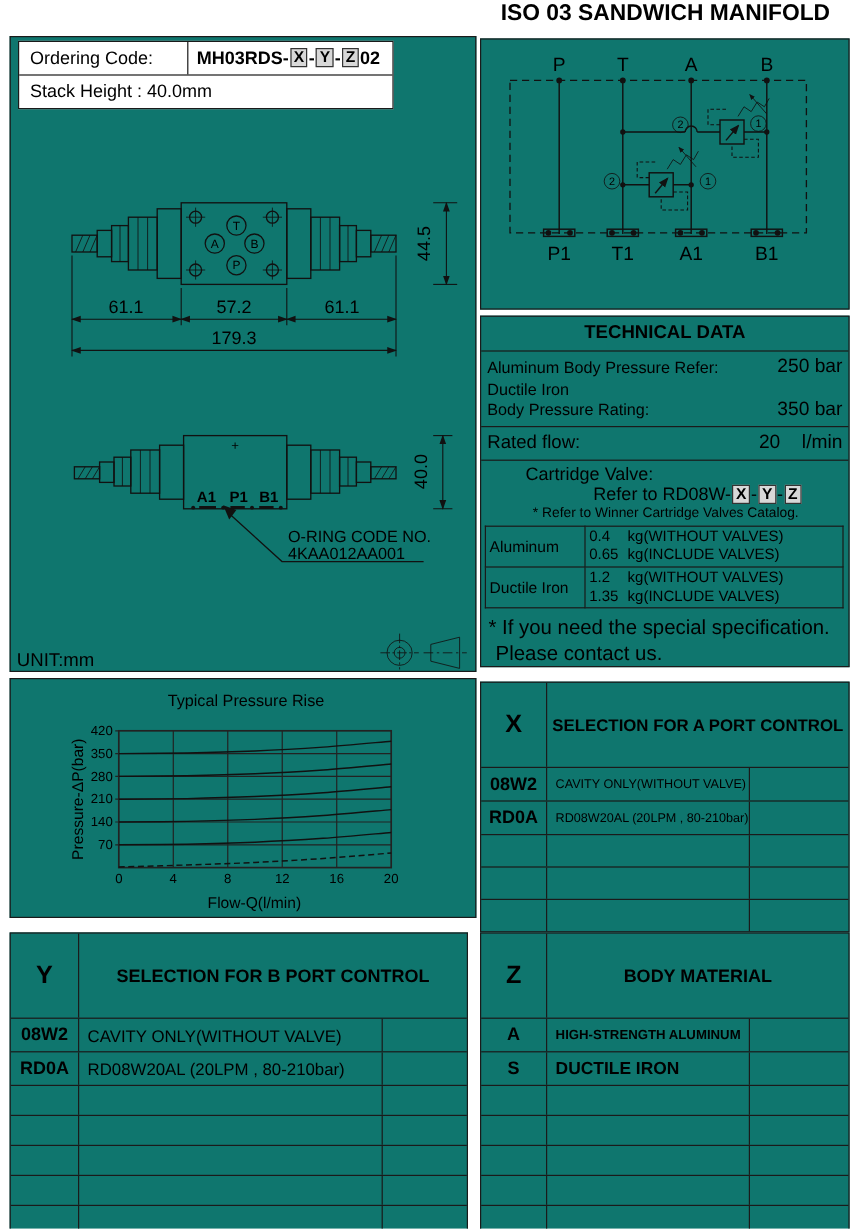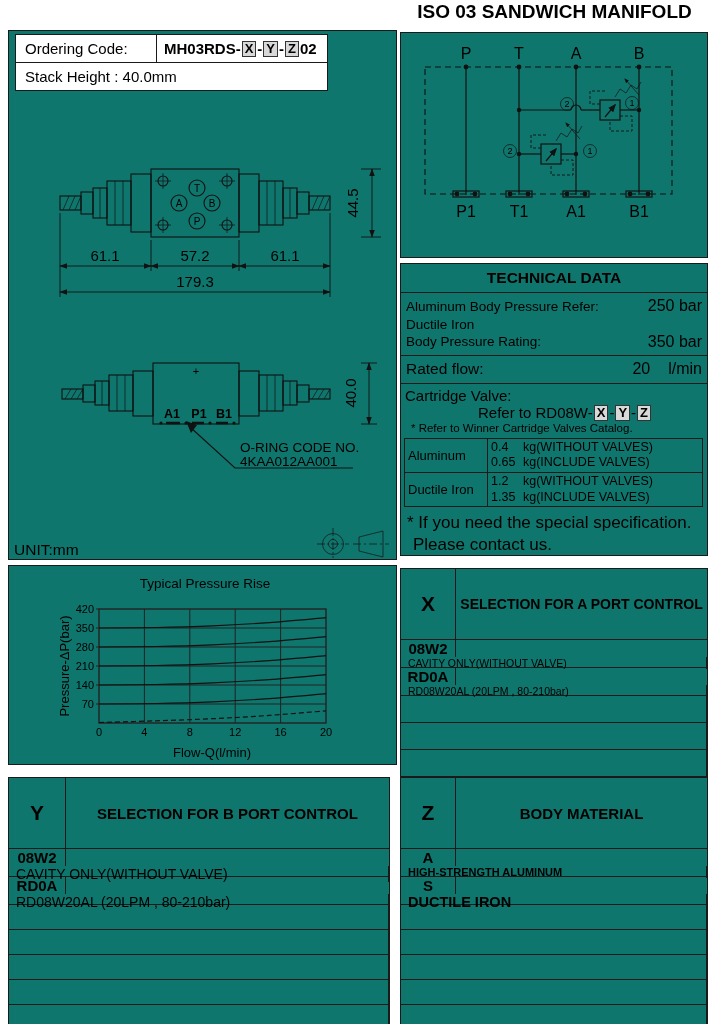--- a/index.html
+++ b/index.html
@@ -26,35 +26,35 @@
   .table-z{left:400px;top:777px;width:308px;}
   
   .td-title{height:28px;line-height:28px;text-align:center;font-weight:bold;font-size:15.5px;border-bottom:1.6px solid #1a1a1a;}
   .td-r1{display:flex;justify-content:space-between;align-items:center;padding:4px 5px 1px 5px;}
   .td-r1 .lab{font-size:13.5px;}  .val{font-size:16px;white-space:nowrap;}
   .td-r2{display:flex;justify-content:space-between;align-items:flex-end;padding:1px 5px 4px 5px;border-bottom:1.6px solid #1a1a1a;}
   .td-r2 .lab{font-size:13.5px;line-height:1.25;}
   .td-r3{display:flex;justify-content:space-between;align-items:center;height:27px;padding:0 5px;border-bottom:1.6px solid #1a1a1a;}
   .td-r3 .lab{font-size:15.5px;}
   .flowval{font-size:16px;}.flowval .sp{display:inline-block;width:18px;}
-  .td-cart{padding:3px 4px 2px 4px;}
+  .td-cart{padding:3px 4px 2px 4px;margin-left:33px;}
   .cart-l1{font-size:15px;}
   .cart-l2{font-size:15px;padding-left:22px;white-space:nowrap;text-align:center;}
   .cart-note{font-size:11.5px;padding-left:6px;margin-top:1px;}
   .td-weights{border-collapse:collapse;margin:2px 3px;width:299px;}
   .td-weights td{border:1.5px solid #1a1a1a;padding:1px 3px;vertical-align:middle;}
   .wmat{font-size:13px;width:76px;}
   .wline{font-size:12.5px;white-space:nowrap;line-height:1.25;}
   .wnum{display:inline-block;width:32px;}
   .td-note{padding:3px 6px 0 6px;font-size:17px;line-height:1.3;}
   
   .thead{display:flex;height:70px;border-bottom:1.5px solid #1a1a1a;}
   .thead .hc1{display:flex;align-items:center;justify-content:center;font-weight:bold;font-size:21px;border-right:1.5px solid #1a1a1a;box-sizing:border-box;}
   .thead .hc2{flex:1;display:flex;align-items:center;justify-content:center;font-weight:bold;text-align:center;}
-  .trow{display:flex;border-bottom:1.5px solid #1a1a1a;flex-direction:column;}
+  .trow{display:flex;border-bottom:1.5px solid #1a1a1a;}
   .trow:last-child{border-bottom:none;}
   .tc1{display:flex;align-items:center;justify-content:center;font-weight:bold;font-size:15px;border-right:1.5px solid #1a1a1a;box-sizing:border-box;}
   .tc2{flex:1;display:flex;align-items:center;padding-left:7px;border-right:1.5px solid #1a1a1a;box-sizing:border-box;}
   .tc3{box-sizing:border-box;}
   .table-x .hc1,.table-x .tc1{width:55px;} .table-x .tc3{width:82px;} .table-x .hc2{font-size:14px;}
   .table-x .trow{height:27px;} .table-x .erow{height:26px;} .table-x .tc2{font-size:10.5px;}
   .table-y .hc1,.table-y .tc1{width:57px;} .table-y .tc3{width:70px;} .table-y .hc2{font-size:15px;}
   .table-y .trow{height:27px;} .table-y .erow{height:24px;} .table-y .tc2{font-size:14px;}
   .table-z .hc1,.table-z .tc1{width:55px;} .table-z .tc3{width:82px;} .table-z .hc2{font-size:15px;}
   .table-z .trow{height:27px;} .table-z .erow{height:24px;}

